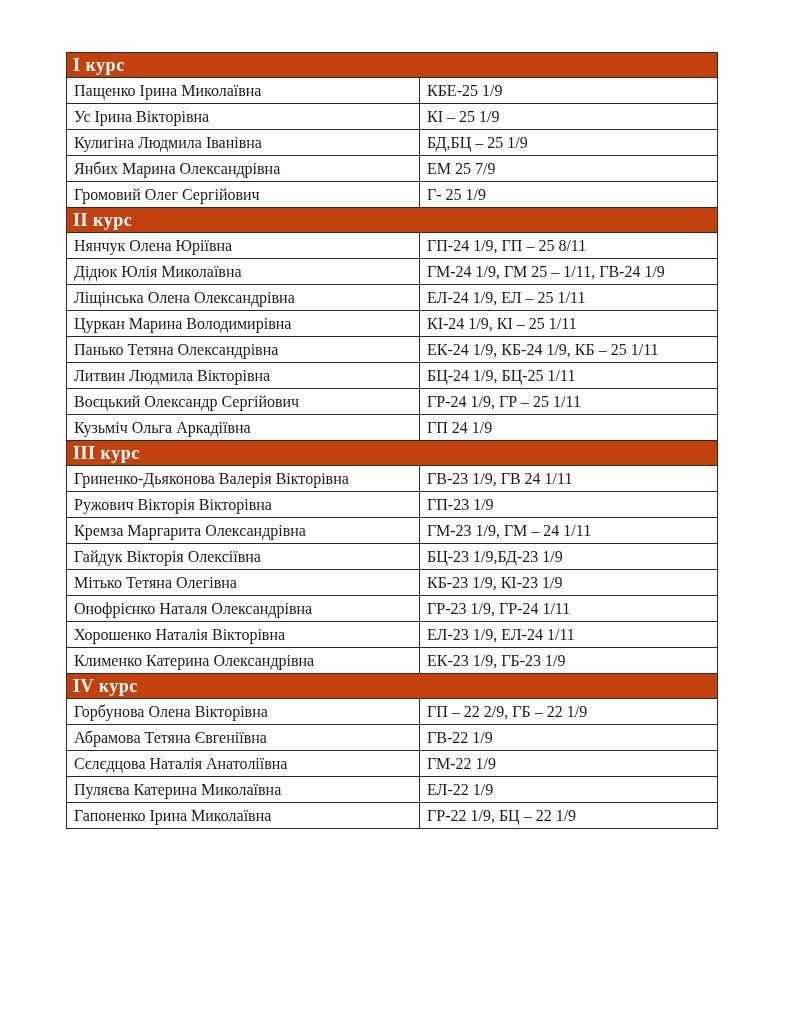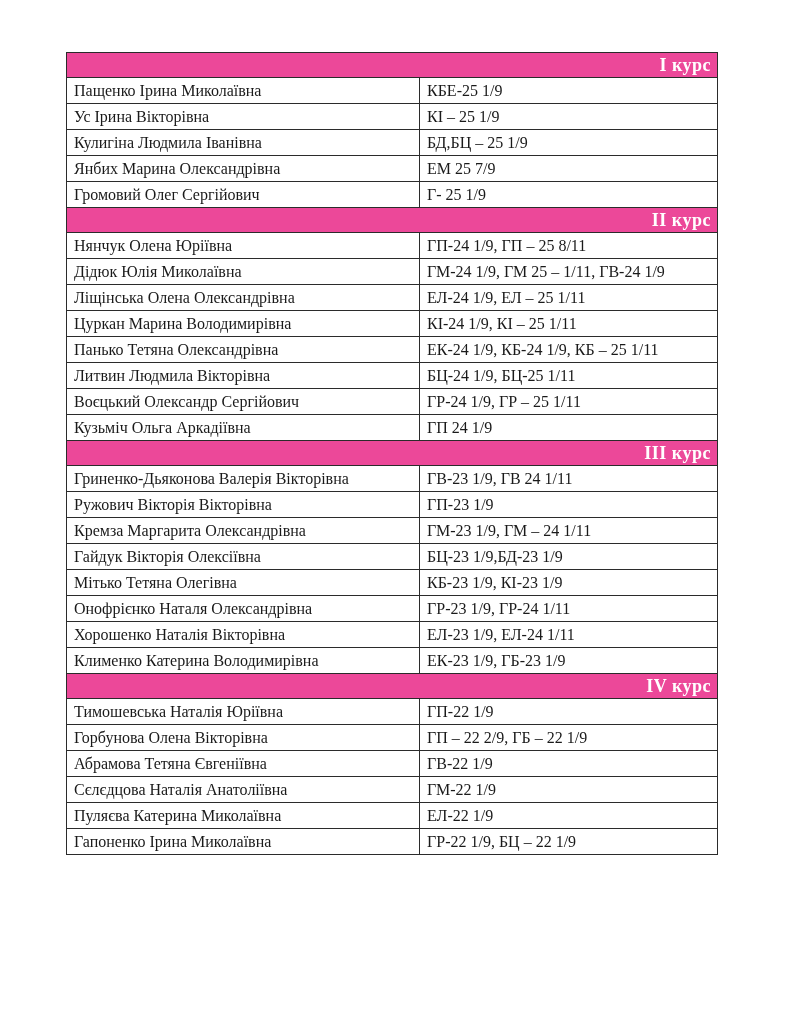--- a/index.html
+++ b/index.html
@@ -28,25 +28,25 @@
     border: 1px solid #2b2b2b;
     font-size: 16px;
     color: #1a1a1a;
     padding: 2px 6px 2px 7px;
     height: 26px;
     vertical-align: middle;
     white-space: nowrap;
     overflow: hidden;
   }
   tr.course-header-row td.course-header {
-    background: #ec4899;
+    background: #c2410c;
     color: #ffffff;
     font-weight: bold;
     font-size: 18px;
-    text-align: right;
+    text-align: left;
     height: 25px;
     padding: 1px 6px;
     letter-spacing: 0.5px;
   }
 </style>
 </head>
 <body>
 
 <div class="page">
   <table class="schedule">
@@ -138,29 +138,25 @@
         </tr>
         <tr>
           <td>Онофрієнко Наталя Олександрівна</td>
           <td>ГР-23 1/9, ГР-24 1/11</td>
         </tr>
         <tr>
           <td>Хорошенко Наталія Вікторівна</td>
           <td>ЕЛ-23 1/9, ЕЛ-24 1/11</td>
         </tr>
         <tr>
-          <td>Клименко Катерина Володимирівна</td>
+          <td>Клименко Катерина Олександрівна</td>
           <td>ЕК-23 1/9, ГБ-23 1/9</td>
         </tr>
         <tr class="course-header-row">
           <td colspan="2" class="course-header">IV курс</td>
-        </tr>
-        <tr>
-          <td>Тимошевська Наталія Юріївна</td>
-          <td>ГП-22 1/9</td>
         </tr>
         <tr>
           <td>Горбунова Олена Вікторівна</td>
           <td>ГП – 22 2/9, ГБ – 22 1/9</td>
         </tr>
         <tr>
           <td>Абрамова Тетяна Євгеніївна</td>
           <td>ГВ-22 1/9</td>
         </tr>
         <tr>

